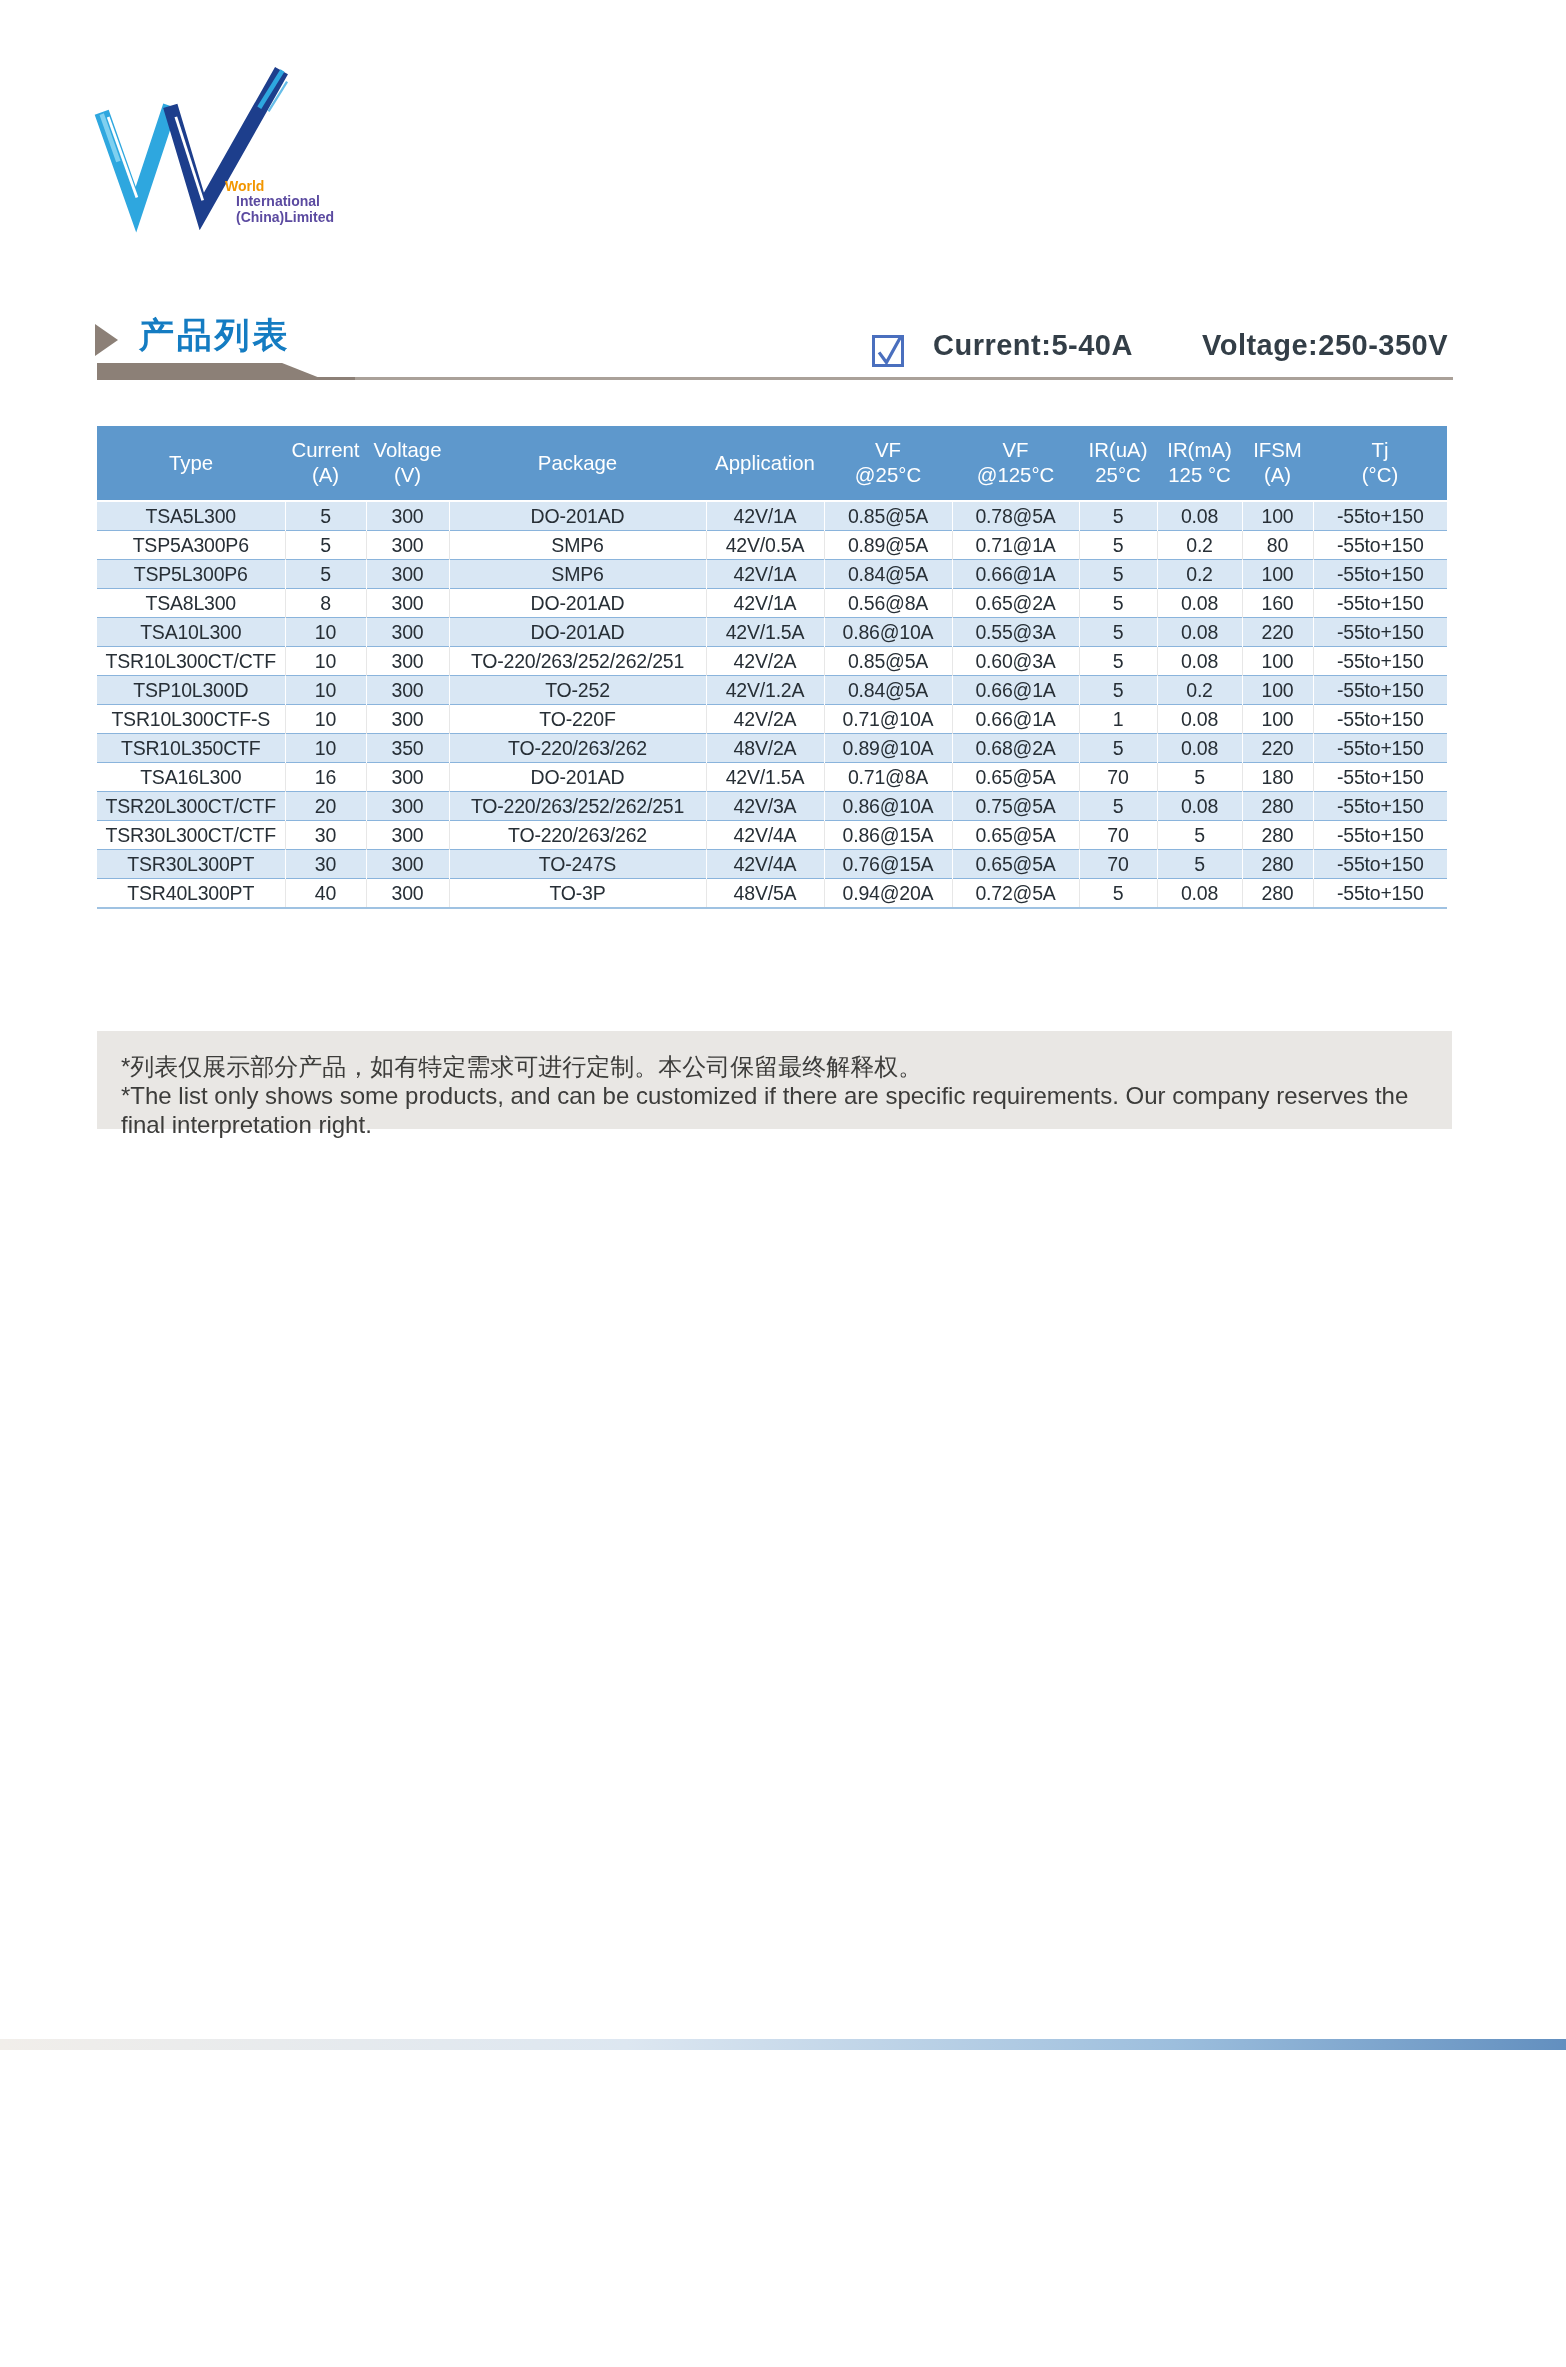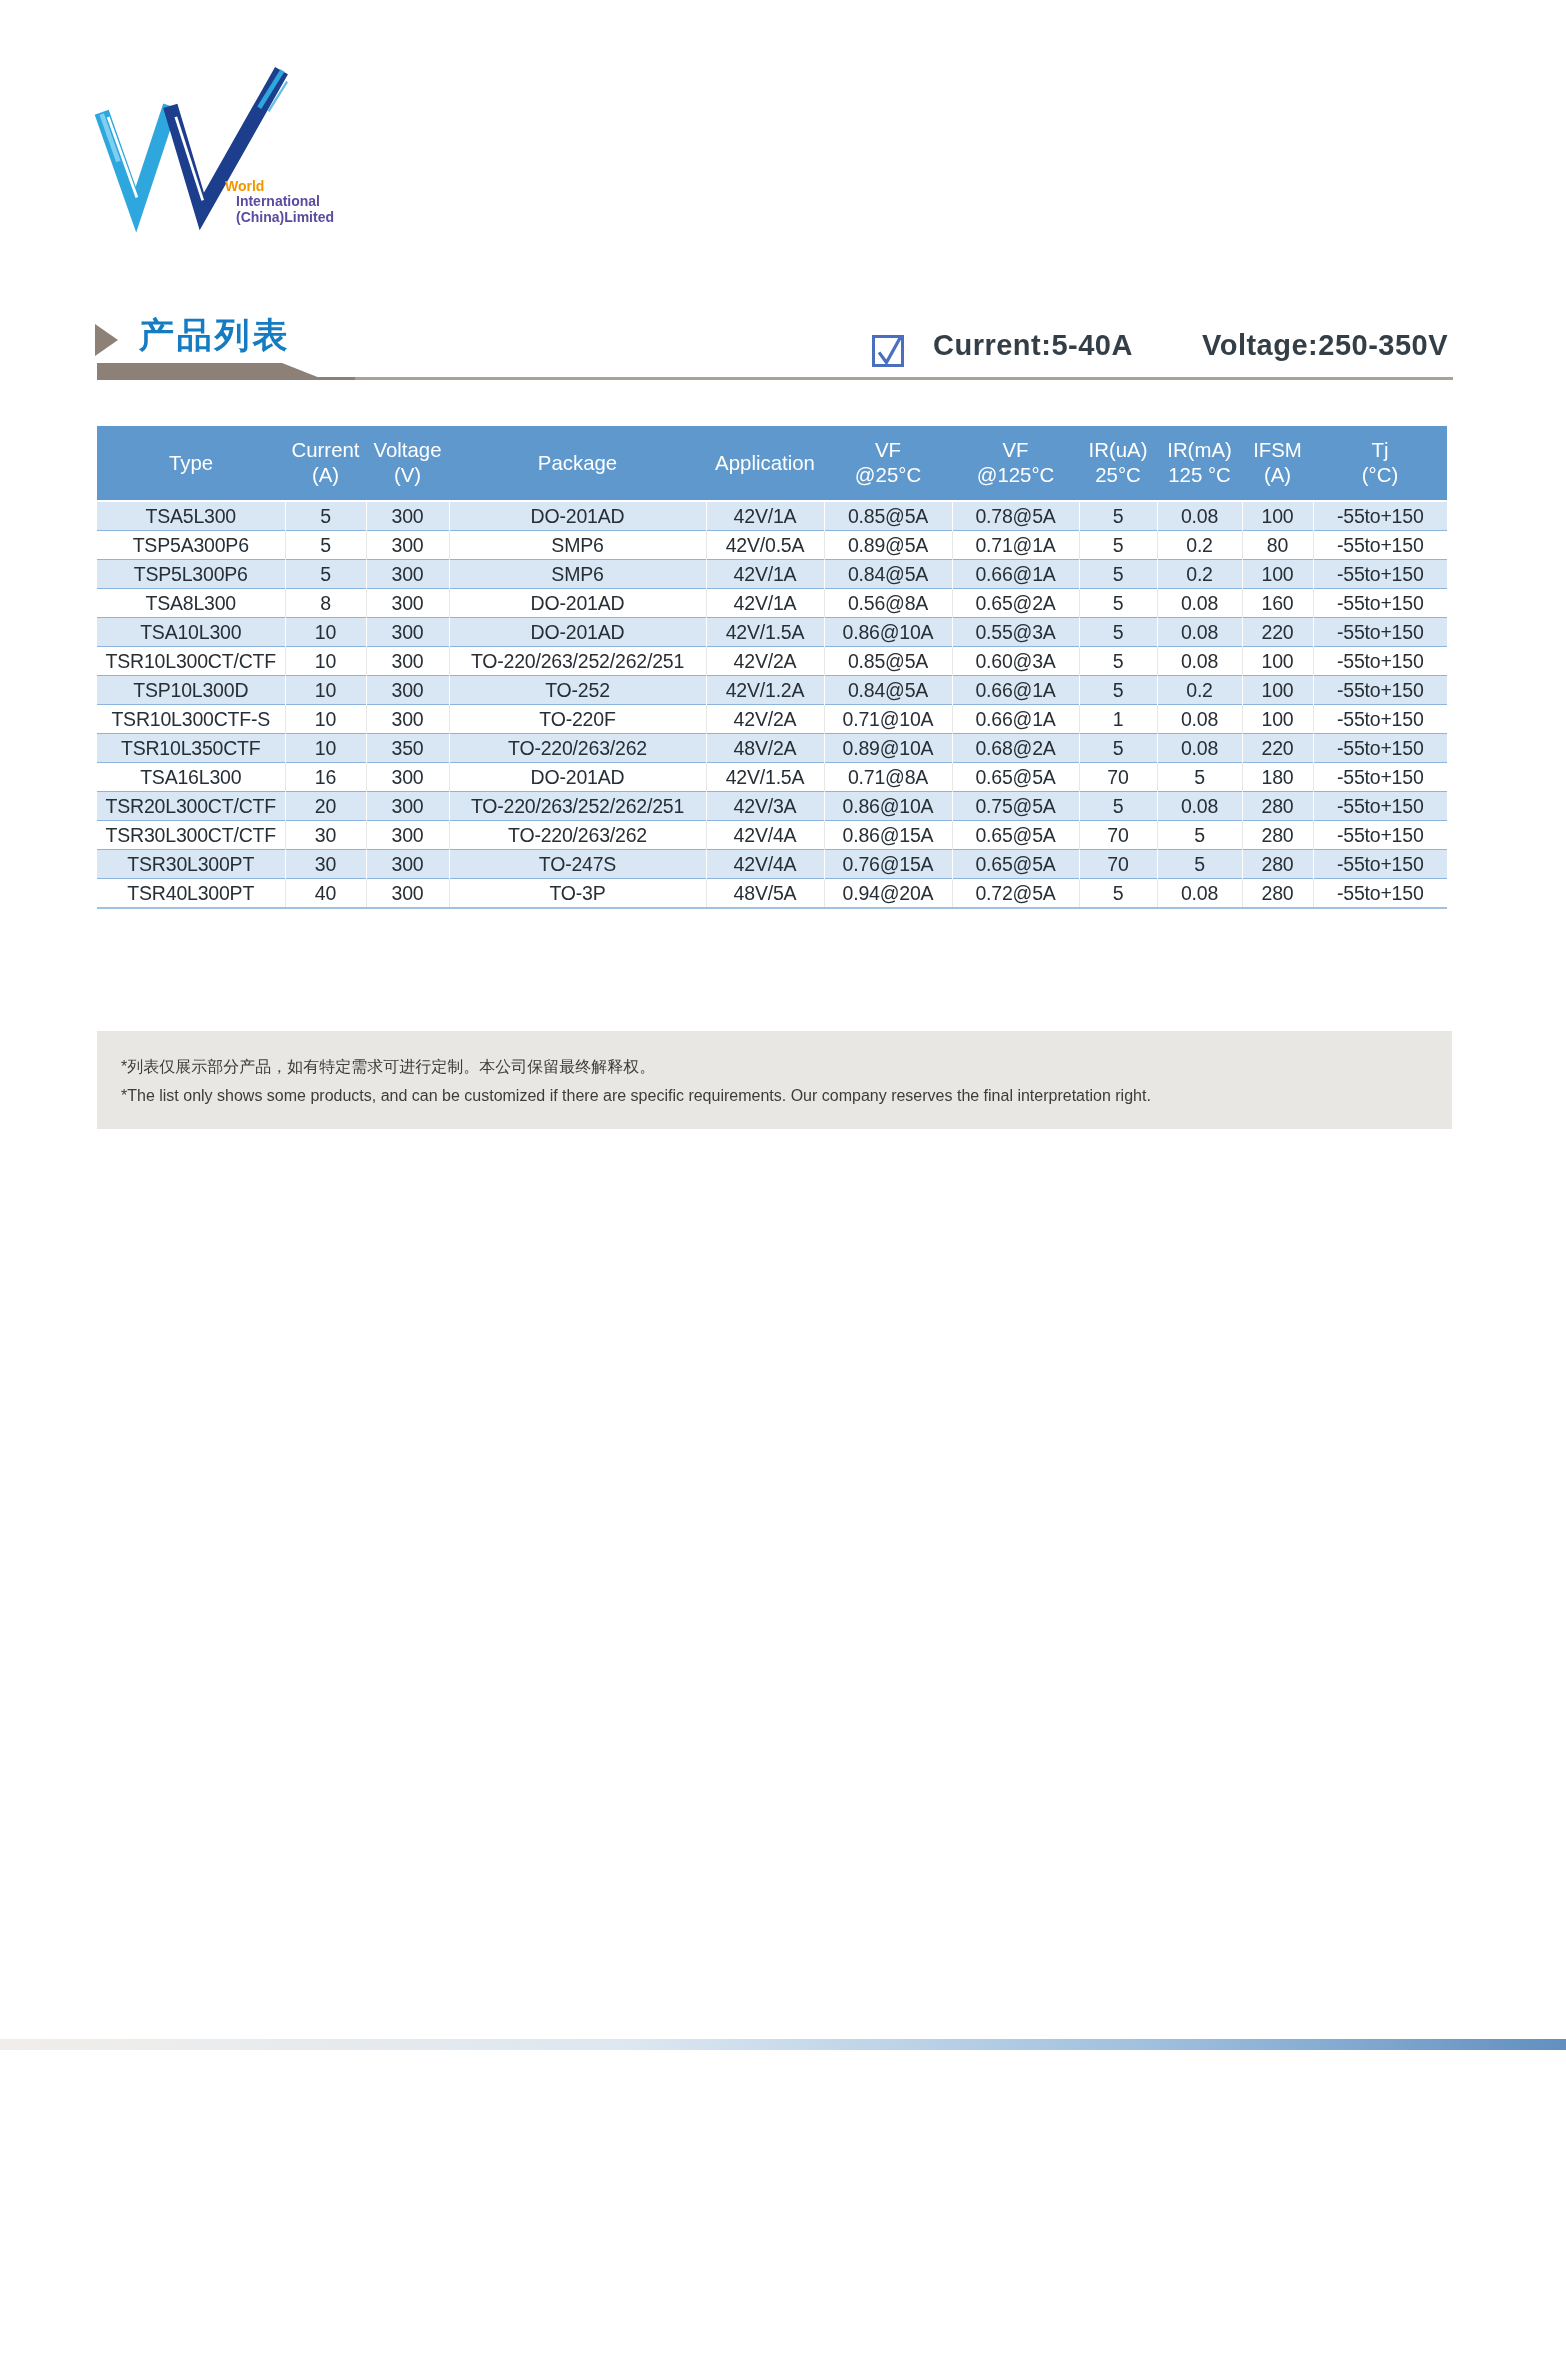--- a/index.html
+++ b/index.html
@@ -71,21 +71,21 @@
   tr.plain td{background:#ffffff;}
   tr.alt td:not(:last-child){border-right:1.9px solid #ffffff;}
   tr.plain td:not(:last-child){border-right:1.9px solid #e7e7e7;}
   table.product tbody tr:last-child td{border-bottom:2.8px solid #9fc2e2;}
 
   
   .notes{
     position:absolute;left:97px;top:1031px;width:1355px;height:98px;
     background:#e9e7e4;color:#3c3c3a;
     padding:21.3px 0 0 24px;box-sizing:border-box;
-    font-size:16px;line-height:29px;
+    font-size:24px;line-height:29px;
   }
 
   
   .footer-grad{
     position:absolute;left:0;bottom:0;width:100%;height:11px;
     background:linear-gradient(90deg,#f1eeea 0%,#dde7f1 40%,#9cbedd 75%,#628fbf 100%);
   }
 </style>
 </head>
 <body>

